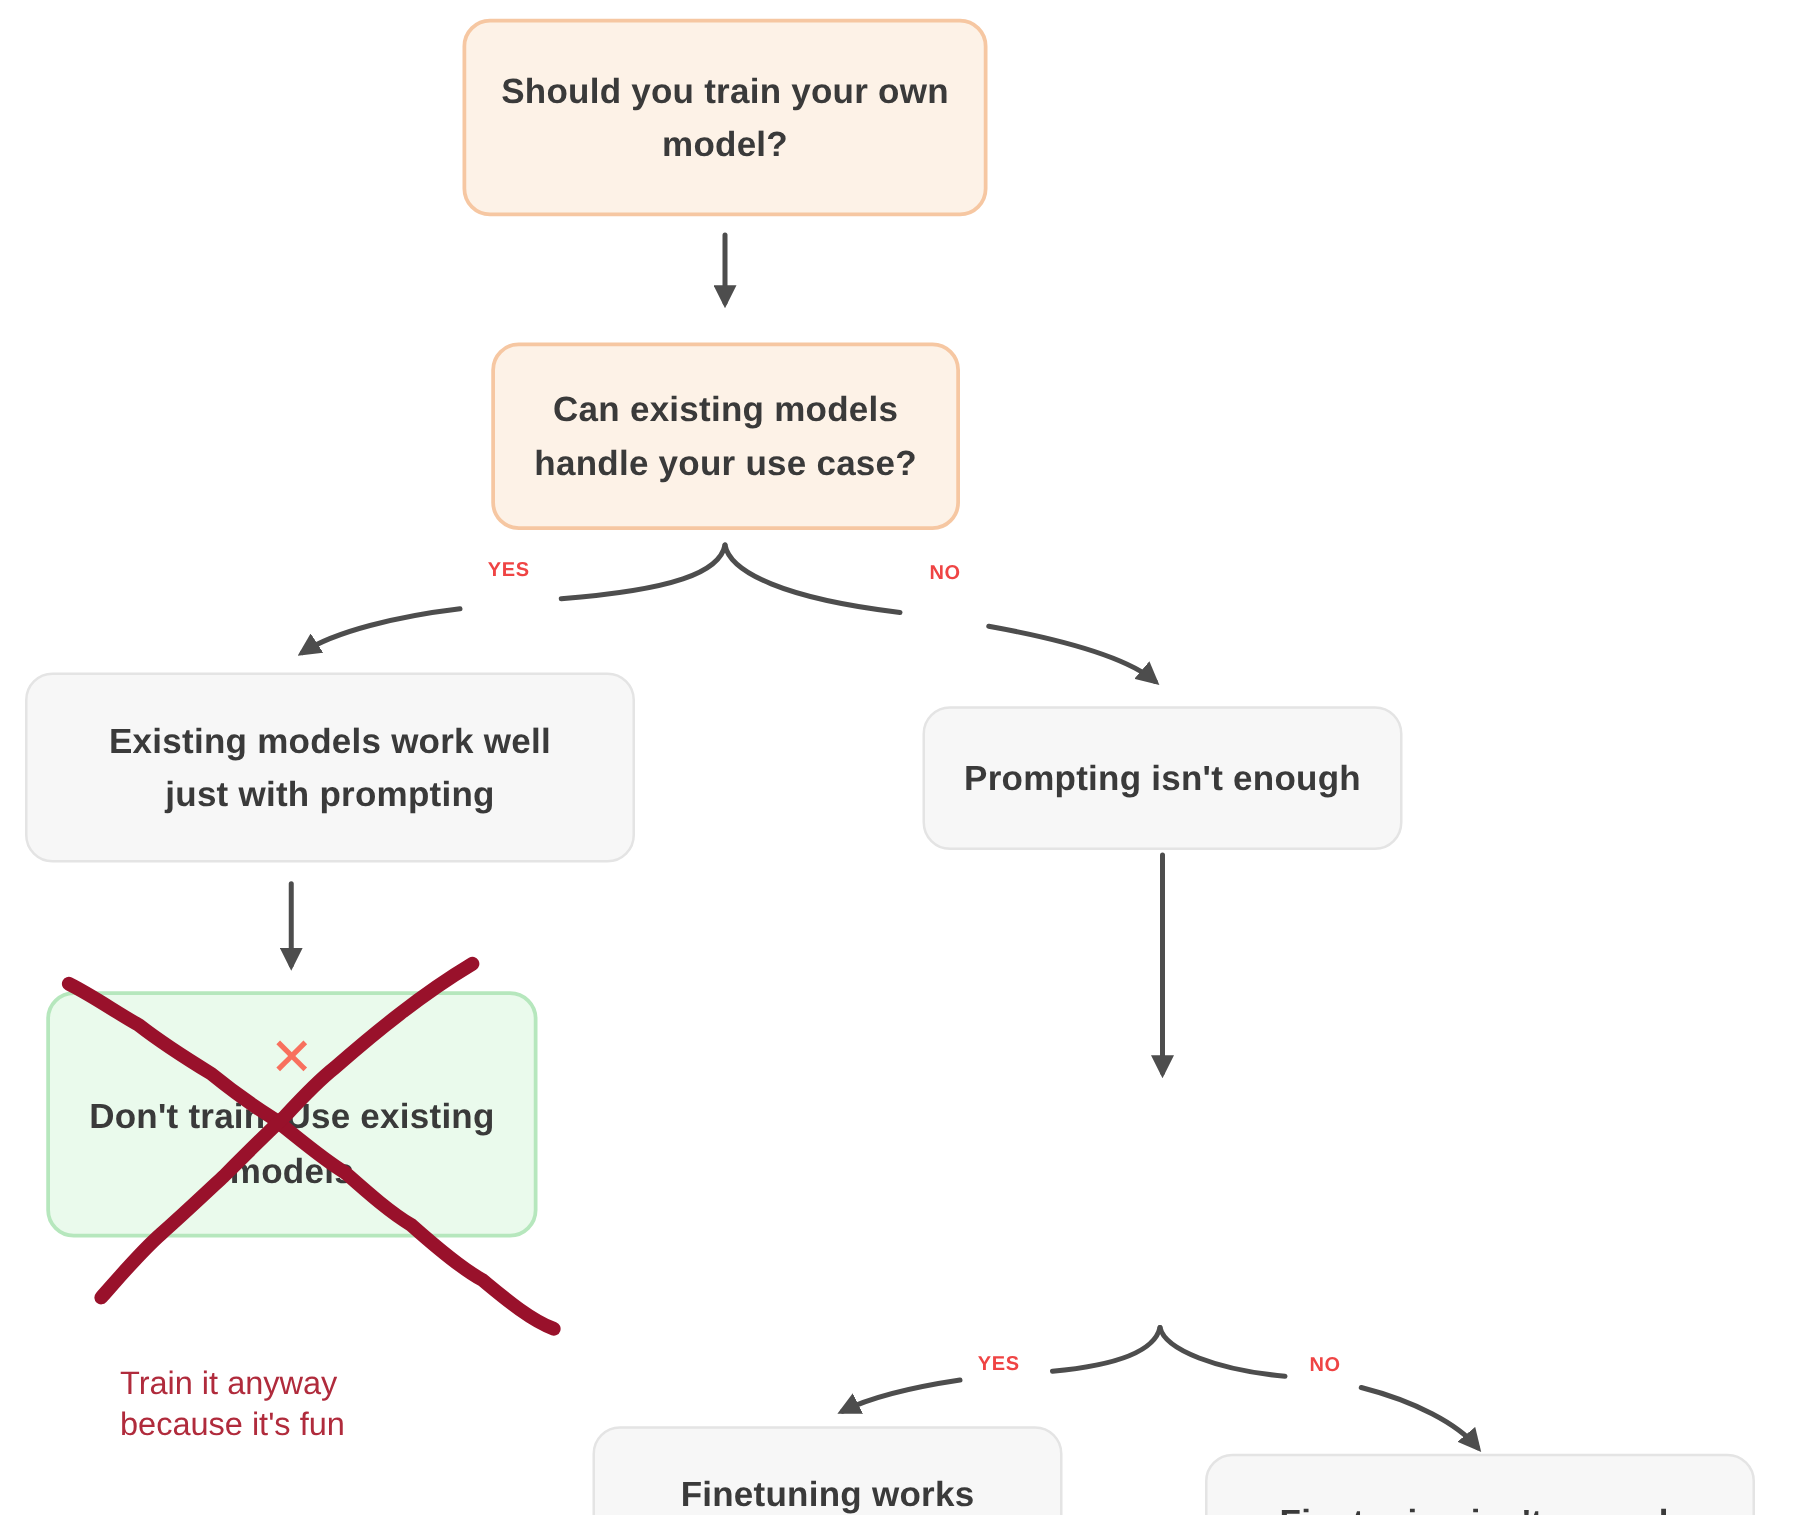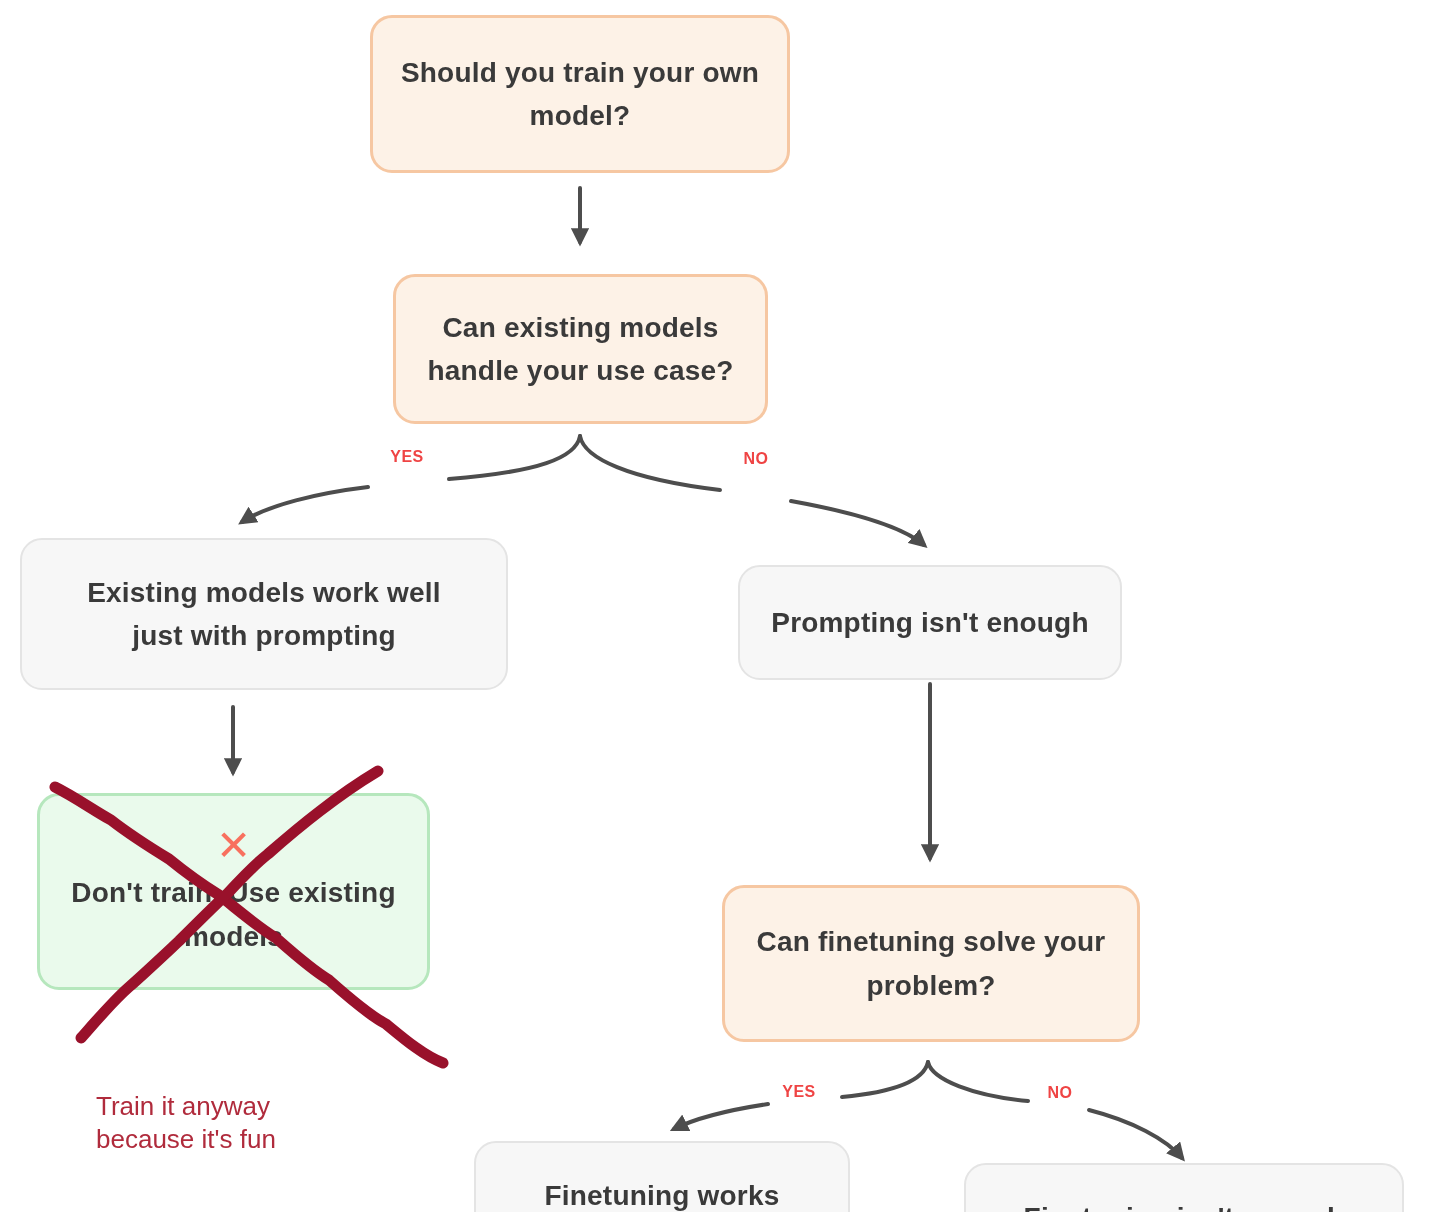--- a/index.html
+++ b/index.html
@@ -130,24 +130,20 @@
 
   <div class="node terminal g1">
     <span class="x-mark">✕</span>
     <span class="node-text">Don't train. Use existing
 models</span>
   </div>
 
   <div class="caption">Train it anyway
 because it's fun</div>
 
-  <div class="node decision q3">
-    <span class="node-text">Can finetuning solve your
-problem?</span>
-  </div>
 
   <span class="edge-label yes2">YES</span>
   <span class="edge-label no2">NO</span>
 
   <div class="node outcome r3">
     <span class="node-text">Finetuning works</span>
   </div>
 
   <div class="node outcome r4">
     <span class="node-text">Finetuning isn't enough</span>

